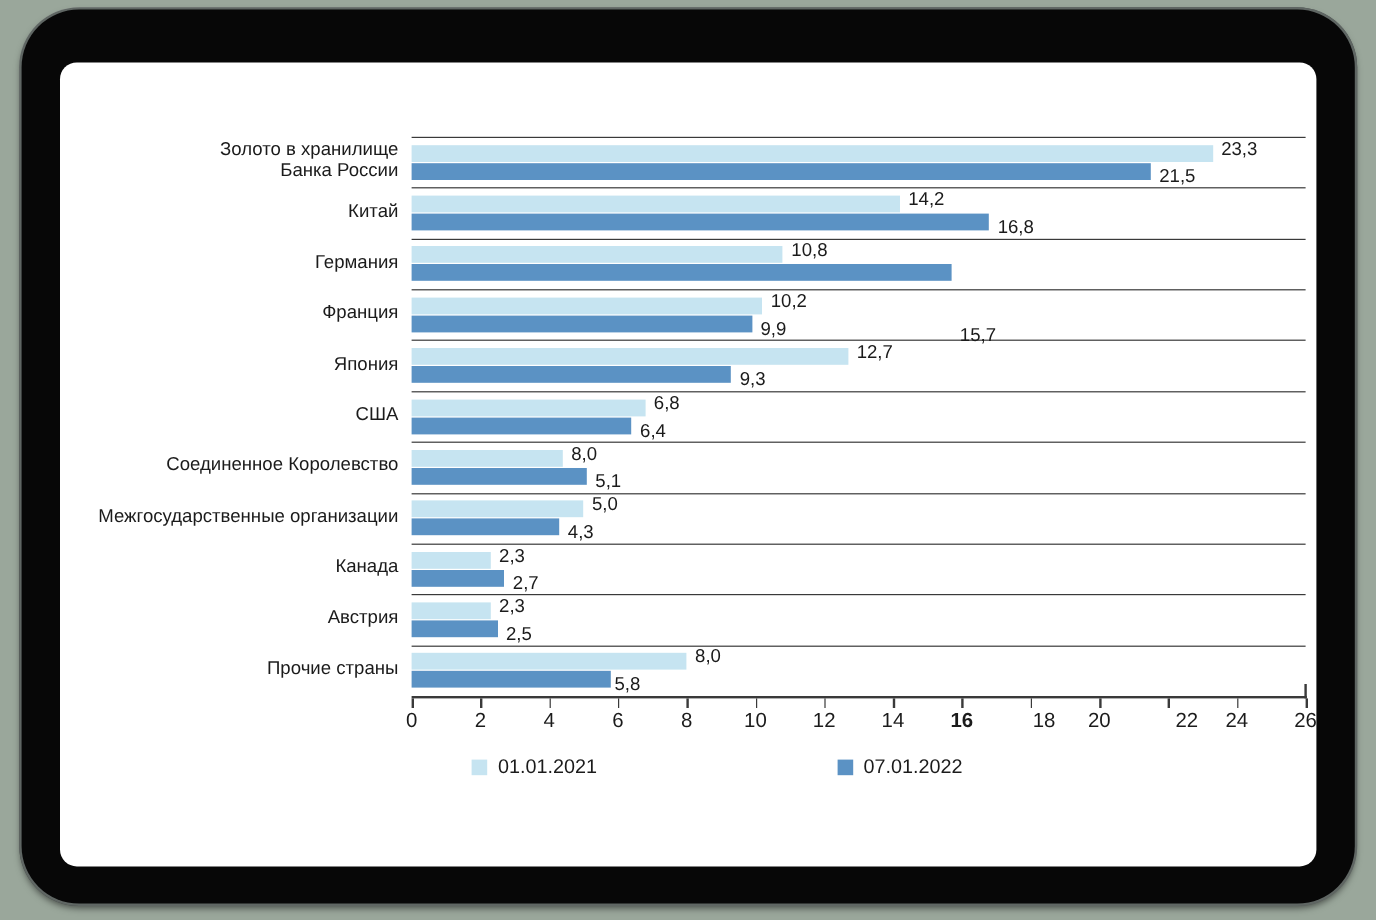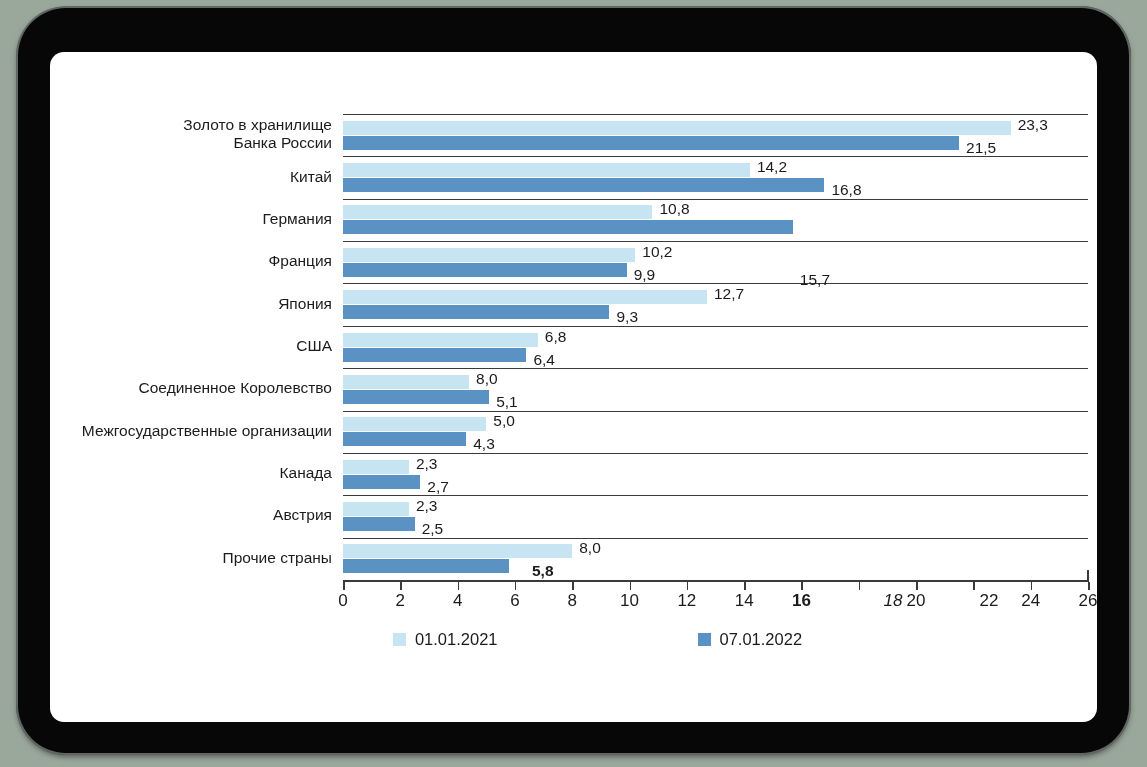--- a/index.html
+++ b/index.html
@@ -234,21 +234,21 @@
           <div class="bar-value" style="left: 72.9038px; top: 341.591px;">2,3</div>
           <div class="bar bar-2022" style="top: 360.591px; width: 77.3654px; background: rgb(91, 146, 196);"></div>
           <div class="bar-value" style="left: 84.3654px; top: 364.591px;">2,7</div>
           <div class="bar bar-2021" style="top: 387.955px; width: 65.9038px; background: rgb(198, 228, 241);"></div>
           <div class="bar-value" style="left: 72.9038px; top: 383.955px;">2,3</div>
           <div class="bar bar-2022" style="top: 402.955px; width: 71.6346px; background: rgb(91, 146, 196);"></div>
           <div class="bar-value" style="left: 78.6346px; top: 406.955px;">2,5</div>
           <div class="bar bar-2021" style="top: 430.318px; width: 229.231px; background: rgb(198, 228, 241);"></div>
           <div class="bar-value" style="left: 236.231px; top: 426.318px;">8,0</div>
           <div class="bar bar-2022" style="top: 445.318px; width: 166.192px; background: rgb(91, 146, 196);"></div>
-          <div class="bar-value" style="left: 189px; top: 449.318px; font-weight: bold;">5,8</div>
+          <div class="bar-value" style="left: 169px; top: 449.318px;">5,8</div>
         </div>
 
       <div id="x-axis-line"></div>
       <div id="axis-end-cap"></div>
       <div id="x-axis-ticks">
           <div class="tick" style="left: 293px;"></div>
           <div class="tick-label" style="left: 293px;">0</div>
           <div class="tick" style="left: 350.308px;"></div>
           <div class="tick-label" style="left: 350.308px;">2</div>
           <div class="tick" style="left: 407.615px;"></div>
@@ -259,21 +259,21 @@
           <div class="tick-label" style="left: 522.231px;">8</div>
           <div class="tick" style="left: 579.538px;"></div>
           <div class="tick-label" style="left: 579.538px;">10</div>
           <div class="tick" style="left: 636.846px;"></div>
           <div class="tick-label" style="left: 636.846px;">12</div>
           <div class="tick" style="left: 694.154px;"></div>
           <div class="tick-label" style="left: 694.154px;">14</div>
           <div class="tick" style="left: 751.462px;"></div>
           <div class="tick-label" style="left: 751.462px; font-weight: bold;">16</div>
           <div class="tick" style="left: 808.769px;"></div>
-          <div class="tick-label" style="left: 843px; font-style: italic;">18</div>
+          <div class="tick-label" style="left: 820px;">18</div>
           <div class="tick" style="left: 866.077px;"></div>
           <div class="tick-label" style="left: 866.077px;">20</div>
           <div class="tick" style="left: 923.385px;"></div>
           <div class="tick-label" style="left: 939px;">22</div>
           <div class="tick" style="left: 980.692px;"></div>
           <div class="tick-label" style="left: 980.692px;">24</div>
           <div class="tick" style="left: 1038px;"></div>
           <div class="tick-label" style="left: 1038px;">26</div>
         </div>
 

